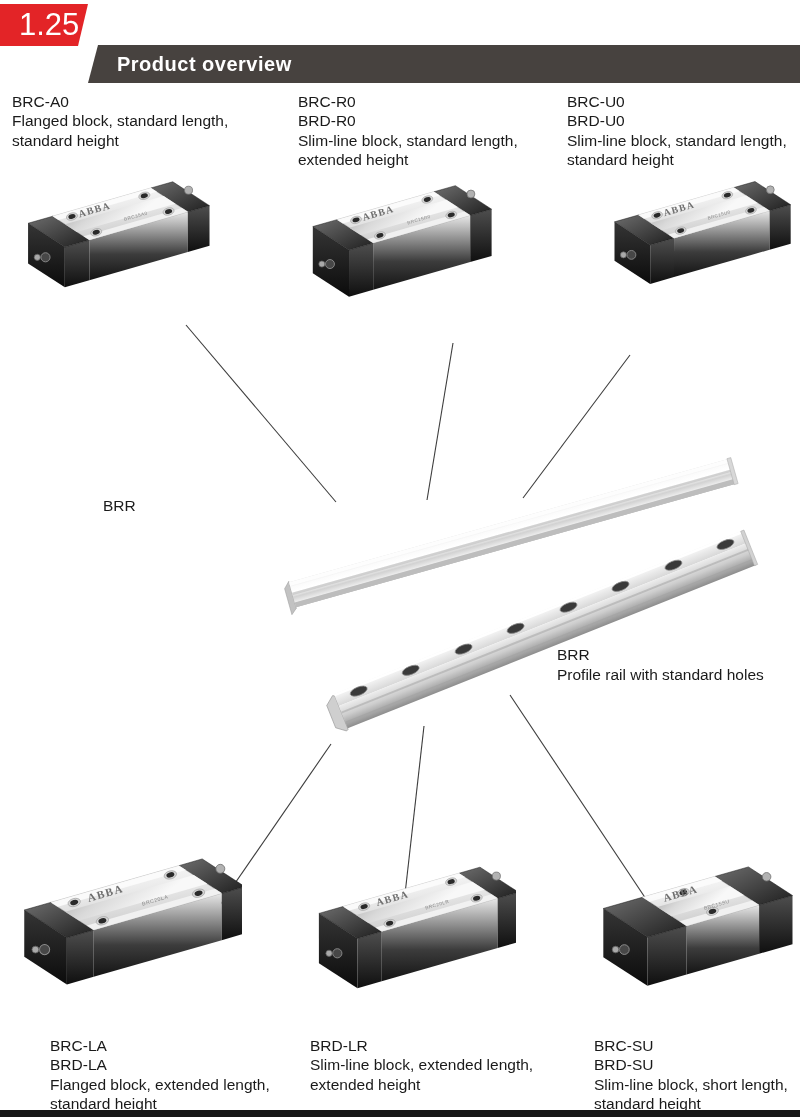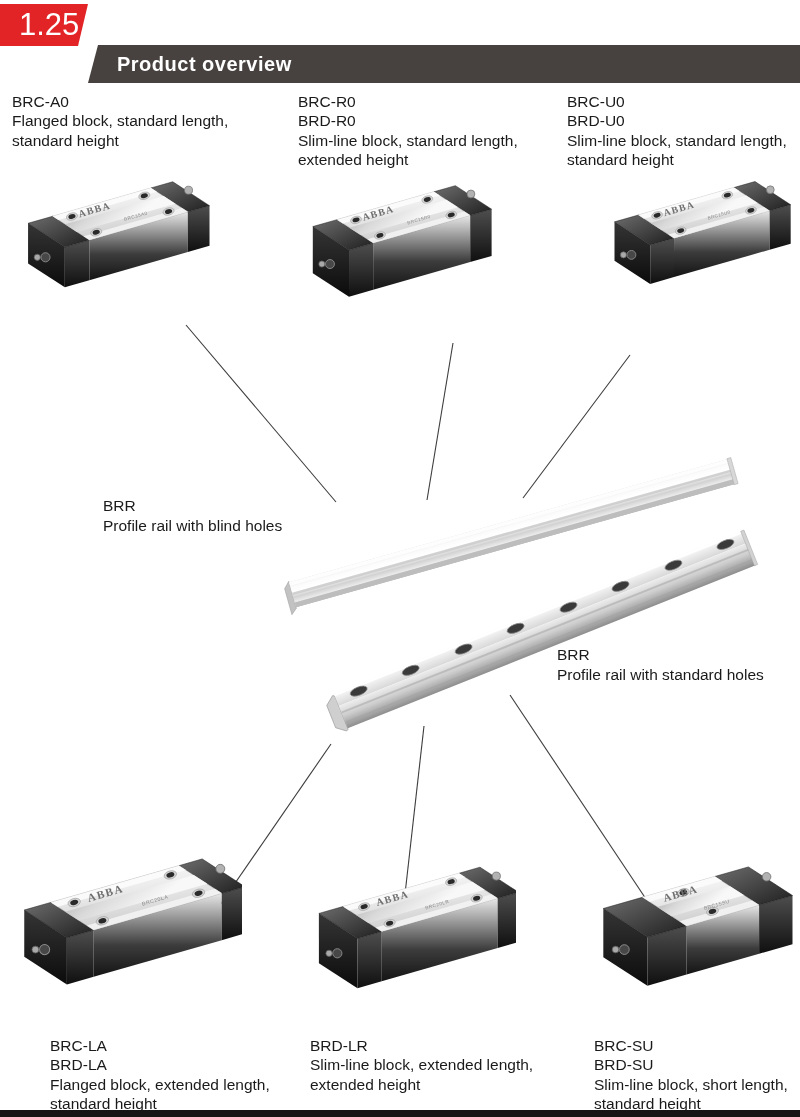--- a/index.html
+++ b/index.html
@@ -245,21 +245,20 @@
       <ellipse rx="6.2" ry="3.9" fill="#d6d6d6" stroke="#9a9a9a" stroke-width=".6"></ellipse>
       <ellipse rx="4" ry="2.5" fill="#2a2a2a"></ellipse>
         </g>
     <text x="0" y="0" transform="translate(95.9 42.6) rotate(-16)" text-anchor="middle" font-family="'Liberation Serif',serif" font-weight="bold" font-size="11" letter-spacing="1.5" fill="#6f6f6f">ABBA</text>
     <text x="0" y="0" transform="translate(140.6 47.9) rotate(-16)" text-anchor="middle" font-family="'Liberation Sans',sans-serif" font-size="5.2" letter-spacing=".5" fill="#8e8e8e">BRC15U0</text>
   </svg>
     </div>
 
   <div class="rail-label" style="left:103px;top:496px;">
     <div>BRR</div>
-    <div>Profile rail with blind holes</div>
   </div>
   <div class="rail-label" style="left:557px;top:645px;">
     <div>BRR</div>
     <div>Profile rail with standard holes</div>
   </div>
 
   <div class="img" style="left:10px;top:851px;width:232px;">
   <svg viewBox="0 0 228 172" xmlns="http://www.w3.org/2000/svg">
     <polygon points="14.0,58.0 55.9,85.2 55.9,131.2 14.0,104.0" fill="url(#gCapL)"></polygon>
     <polygon points="82.2,77.7 208.1,41.6 208.1,87.6 82.2,123.7" fill="url(#gSide)"></polygon>

